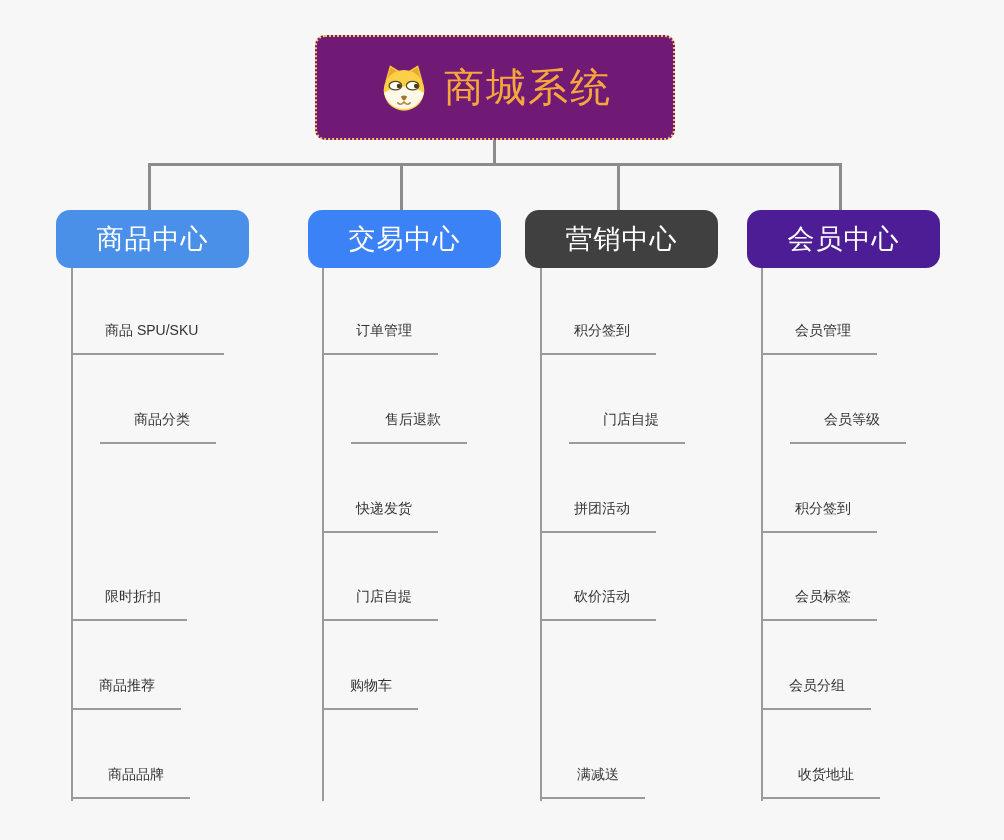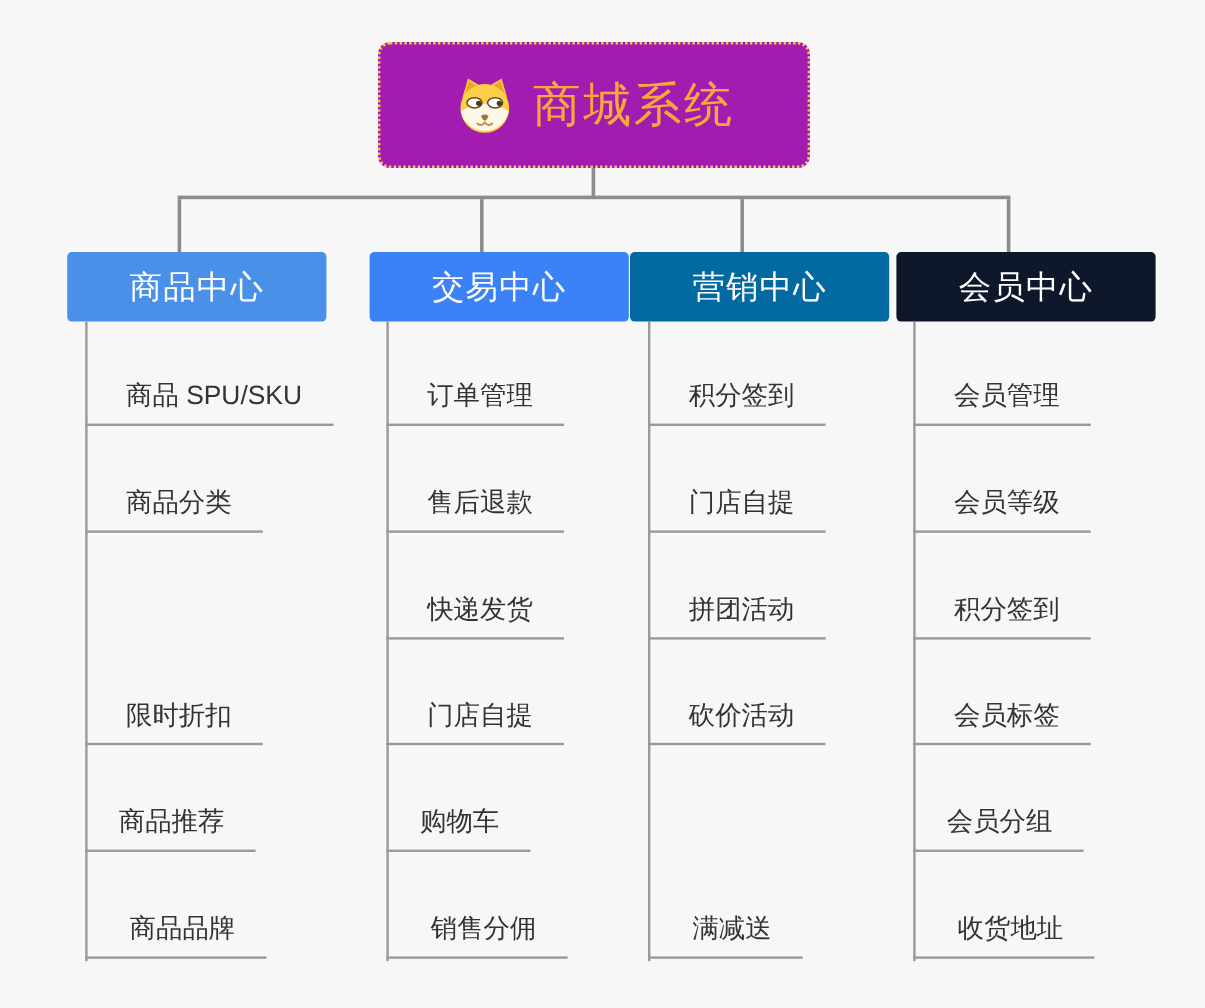--- a/index.html
+++ b/index.html
@@ -17,50 +17,50 @@
   .bus    { position:absolute; left:148px; top:163px; width:694px; height:3px; background:#8c8c8c; }
   .drop   { position:absolute; top:166px; width:3px; height:44px; background:#8c8c8c; }
   .drop.d1 { left:148px; } .drop.d2 { left:400px; } .drop.d3 { left:617px; } .drop.d4 { left:839px; }
 
   .colline { position:absolute; top:268px; height:533px; width:2px; background:#9a9a9a; }
   .colline.c1 { left:71px; } .colline.c2 { left:322px; } .colline.c3 { left:540px; } .colline.c4 { left:761px; }
 
   
   .root-node {
     position:absolute; left:315px; top:35px; width:360px; height:105px;
-    background:#a21caf; border:2px dotted #f7c661; border-radius:10px;
+    background:#701a75; border:2px dotted #f7c661; border-radius:10px;
     box-sizing:border-box;
     display:flex; align-items:center; justify-content:center; gap:14px;
   }
   .root-title { font-size:40px; letter-spacing:2px; color:#f5a63c; }
   .dog-icon { width:52px; height:50px; display:block; }
 
   
   .branch-header {
-    position:absolute; top:210px; width:216px; height:58px;
-    border-radius:4px; color:#ffffff; font-size:27px; letter-spacing:1px;
+    position:absolute; top:210px; width:193px; height:58px;
+    border-radius:14px; color:#ffffff; font-size:27px; letter-spacing:1px;
     display:flex; align-items:center; justify-content:center;
     cursor:default;
   }
   .branch-header.b1 { left:56px; }
   .branch-header.b2 { left:308px; }
   .branch-header.b3 { left:525px; }
   .branch-header.b4 { left:747px; }
 
   
   .child {
     position:absolute;
-    font-size:22px; line-height:30px; color:#333333;
+    font-size:14px; line-height:30px; color:#333333;
     padding:0 26px 8px 34px;
     border-bottom:2px solid #9a9a9a;
     white-space:nowrap;
     cursor:default;
   }
   .child.col1 { left:71px; } .child.col2 { left:322px; } .child.col3 { left:540px; } .child.col4 { left:761px; }
-  .child.row1 { top:315px; } .child.row2 { top:404px; } .child.row3 { top:493px; }
+  .child.row1 { top:315px; } .child.row2 { top:404px;margin-left:29px; } .child.row3 { top:493px; }
   .child.row4 { top:581px; } .child.row5 { top:670px;padding-left:28px; } .child.row6 { top:759px;padding-left:37px; }
 </style>
 </head>
 <body>
 
 <div id="canvas">
 
   <div class="stem"></div>
   <div class="bus"></div>
   <div class="drop d1"></div>
@@ -89,39 +89,38 @@
     </svg>
     <span class="root-title" style="color: rgb(245, 166, 60);">商城系统</span>
   </div>
 
   <div class="branch-header b1" style="background-color: rgb(74, 143, 232);">
     <span>商品中心</span>
   </div>
   <div class="branch-header b2" style="background-color: #3b82f6;">
     <span>交易中心</span>
   </div>
-  <div class="branch-header b3" style="background-color: #0369a1;">
+  <div class="branch-header b3" style="background-color: #404040;">
     <span>营销中心</span>
   </div>
-  <div class="branch-header b4" style="background-color: #0f172a;">
+  <div class="branch-header b4" style="background-color: #4c1d95;">
     <span>会员中心</span>
   </div>
 
   <div class="child col1 row1">商品 SPU/SKU</div>
   <div class="child col1 row2">商品分类</div>
   <div class="child col1 row4">限时折扣</div>
   <div class="child col1 row5">商品推荐</div>
   <div class="child col1 row6">商品品牌</div>
 
   <div class="child col2 row1">订单管理</div>
   <div class="child col2 row2">售后退款</div>
   <div class="child col2 row3">快递发货</div>
   <div class="child col2 row4">门店自提</div>
   <div class="child col2 row5">购物车</div>
-  <div class="child col2 row6">销售分佣</div>
 
   <div class="child col3 row1">积分签到</div>
   <div class="child col3 row2">门店自提</div>
   <div class="child col3 row3">拼团活动</div>
   <div class="child col3 row4">砍价活动</div>
   <div class="child col3 row6">满减送</div>
 
   <div class="child col4 row1">会员管理</div>
   <div class="child col4 row2">会员等级</div>
   <div class="child col4 row3">积分签到</div>

